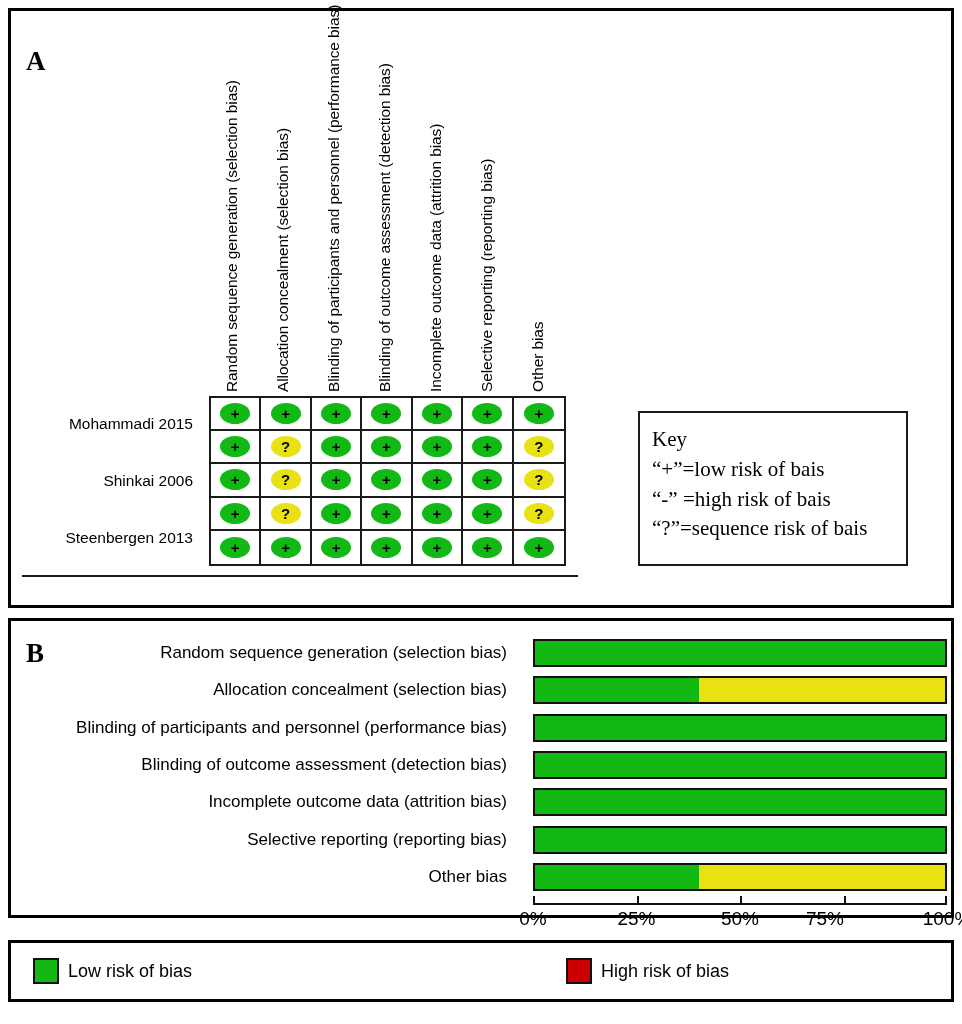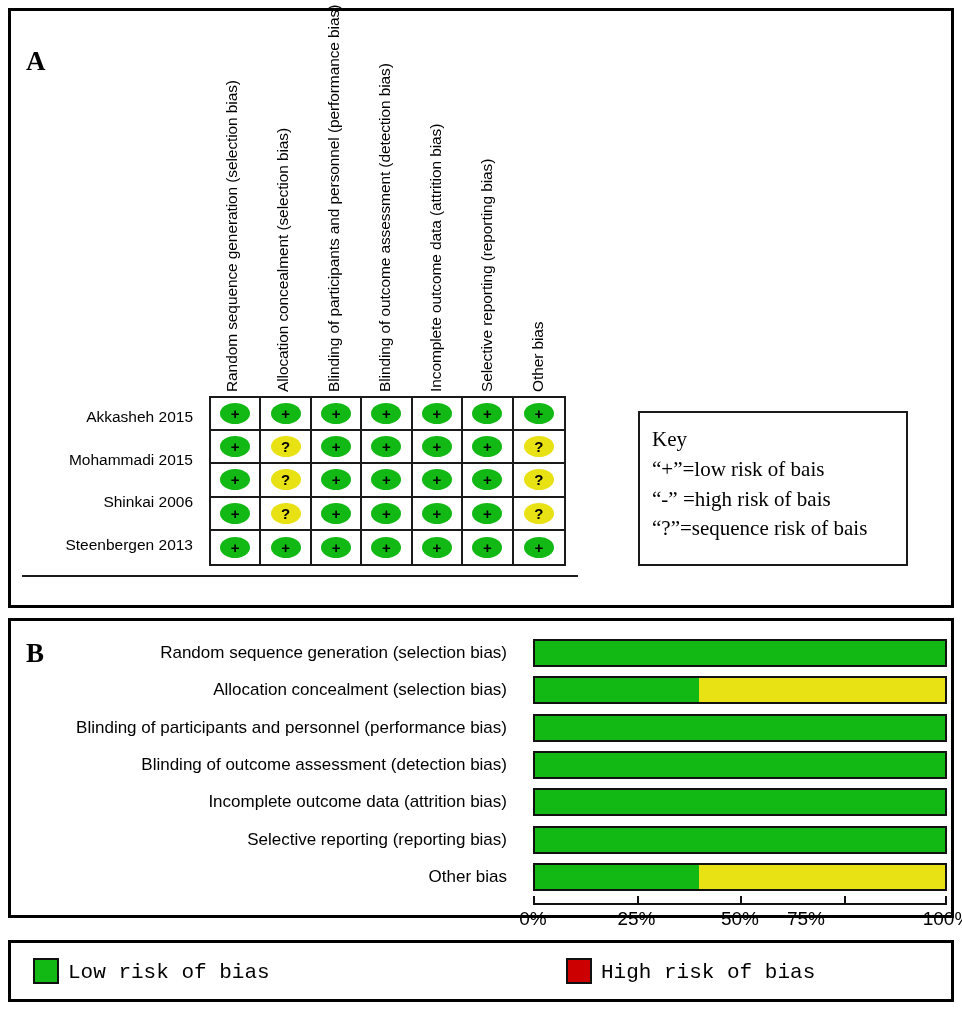--- a/index.html
+++ b/index.html
@@ -217,24 +217,23 @@
     position: absolute;
     left: 8px;
     top: 940px;
     width: 946px;
     height: 62px;
     display: flex;
     align-items: center;
   }
   .legend-item {
     display: flex;
-    align-items: flex-end;
+    align-items: center;
     white-space: nowrap;
-    font-size: 21px;
-    font-family: Liberation Mono, monospace;
+    font-size: 18px;
   }
   .legend-swatch {
     width: 26px;
     height: 26px;
     border: 2px solid #111111;
     box-sizing: border-box;
     margin-right: 9px;
   }
   .legend-swatch.low     { background: #12b814; }
   .legend-swatch.unclear { background: #e8e113; }
@@ -264,21 +263,20 @@
     </div>
     <div class="col-head-slot" style="left: 495.5px; top: 392px;">
       <div class="col-head">Selective reporting (reporting bias)</div>
     </div>
     <div class="col-head-slot" style="left: 546.5px; top: 392px;">
       <div class="col-head">Other bias</div>
     </div>
   </div>
 
 <div id="study-labels">
-    <div class="study-label">Akkasheh 2015</div>
     <div class="study-label">Mohammadi 2015</div>
     <div class="study-label">Shinkai 2006</div>
     <div class="study-label">Steenbergen 2013</div>
   </div>
 
 <div id="matrix-grid">
     <div class="matrix-cell">
       <div class="judgement low">+</div>
     </div>
     <div class="matrix-cell">
@@ -449,21 +447,21 @@
     <div class="x-tick" style="left: 0px;"></div>
     <div class="x-tick" style="left: 103.5px;"></div>
     <div class="x-tick" style="left: 207px;"></div>
     <div class="x-tick" style="left: 310.5px;"></div>
     <div class="x-tick" style="left: 412px;"></div>
   </div>
 <div id="x-axis-labels">
     <div class="x-tick-label" style="left: 533px;">0%</div>
     <div class="x-tick-label" style="left: 636.5px;">25%</div>
     <div class="x-tick-label" style="left: 740px;">50%</div>
-    <div class="x-tick-label" style="left: 806px;">75%</div>
+    <div class="x-tick-label" style="left: 825px;">75%</div>
     <div class="x-tick-label" style="left: 947px;">100%</div>
   </div>
 
 <div class="panel" id="legend-panel"></div>
 <div id="legend-items">
     <div class="legend-item" style="position: absolute; left: 25px;">
       <div class="legend-swatch low"></div>
       <span>Low risk of bias</span>
     </div>
     <div class="legend-item" style="position: absolute; left: 538px; padding-left: 20px;">

